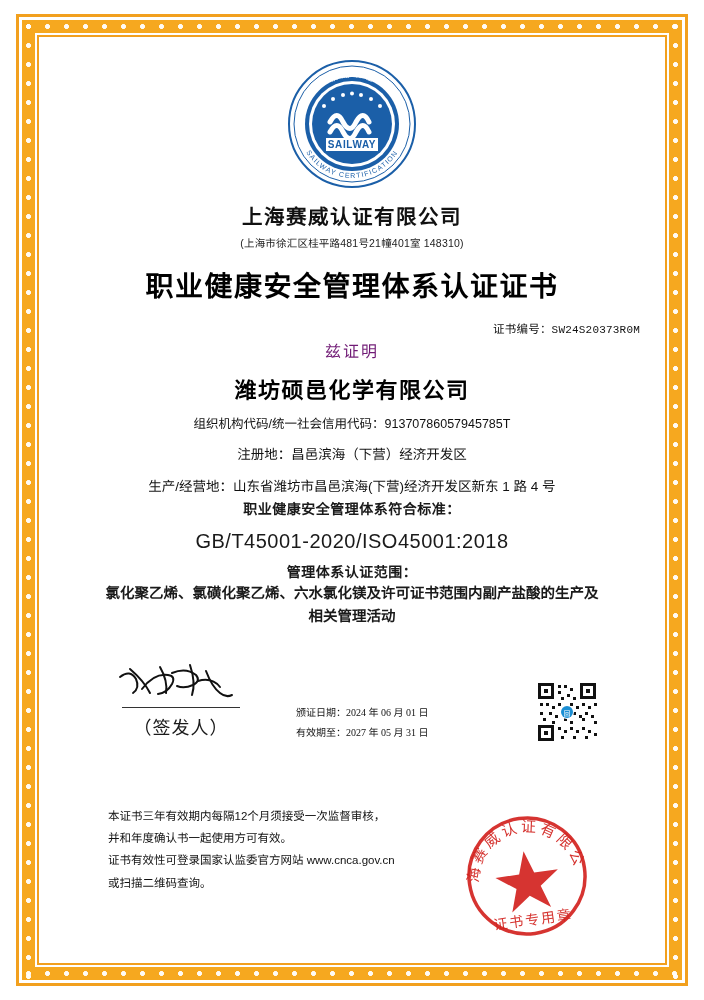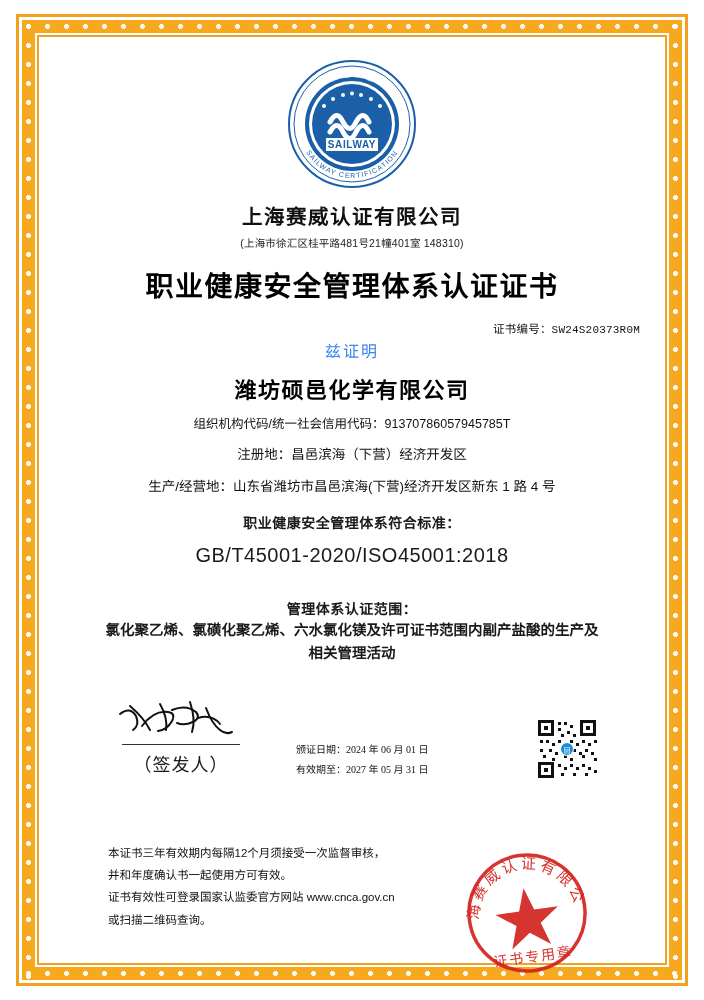--- a/index.html
+++ b/index.html
@@ -129,54 +129,53 @@
   .cert-no .mono {
     font-family: "Liberation Mono", monospace;
     font-size: 11px;
   }
 
   .hereby {
     margin-top: 2px;
     font-size: 16px;
     letter-spacing: 2px;
     font-family: "Liberation Serif", serif;
-    color: #3b82f6;
+    color: #701a75;
   }
   .company {
     margin-top: 10px;
     font-size: 22px;
     font-weight: bold;
     letter-spacing: 1.5px;
     font-family: "Liberation Serif", serif;
     color: #000;
   }
   .line {
     margin-top: 11px;
     font-size: 12.5px;
     line-height: 1.55;
     color: #111;
   }
   .line.big {
     font-size: 13.5px;
   }
   .std-label {
-    margin-top: 14px;
     font-size: 14px;
     font-weight: bold;
     letter-spacing: 0.5px;
     font-family: Liberation Sans, sans-serif;
   }
   .std-value {
     margin-top: 12px;
     font-size: 20px;
     letter-spacing: 0.5px;
     font-family: Liberation Sans, sans-serif;
   }
   .scope-label {
-    margin-top: 31px;
+    margin-top: 8px;
     font-size: 14px;
     font-weight: bold;
     letter-spacing: 0.5px;
     font-family: "Liberation Serif", serif;
   }
   .scope-value {
     margin: 1px auto 0;
     width: 500px;
     font-size: 14.5px;
     font-weight: bold;

